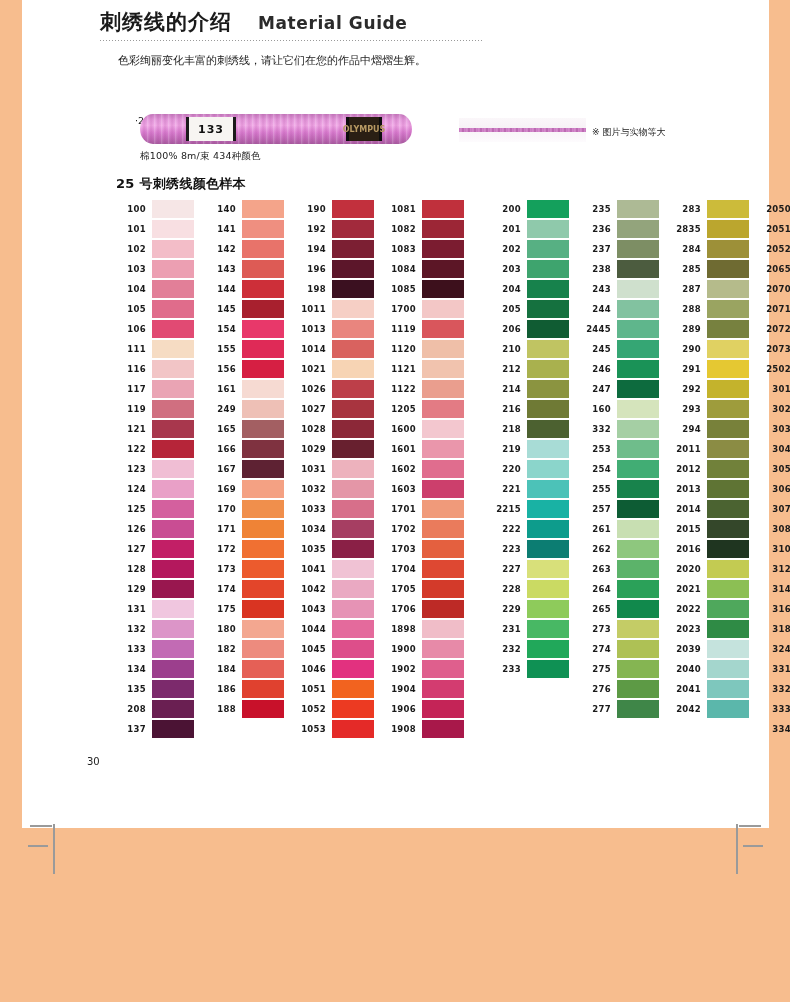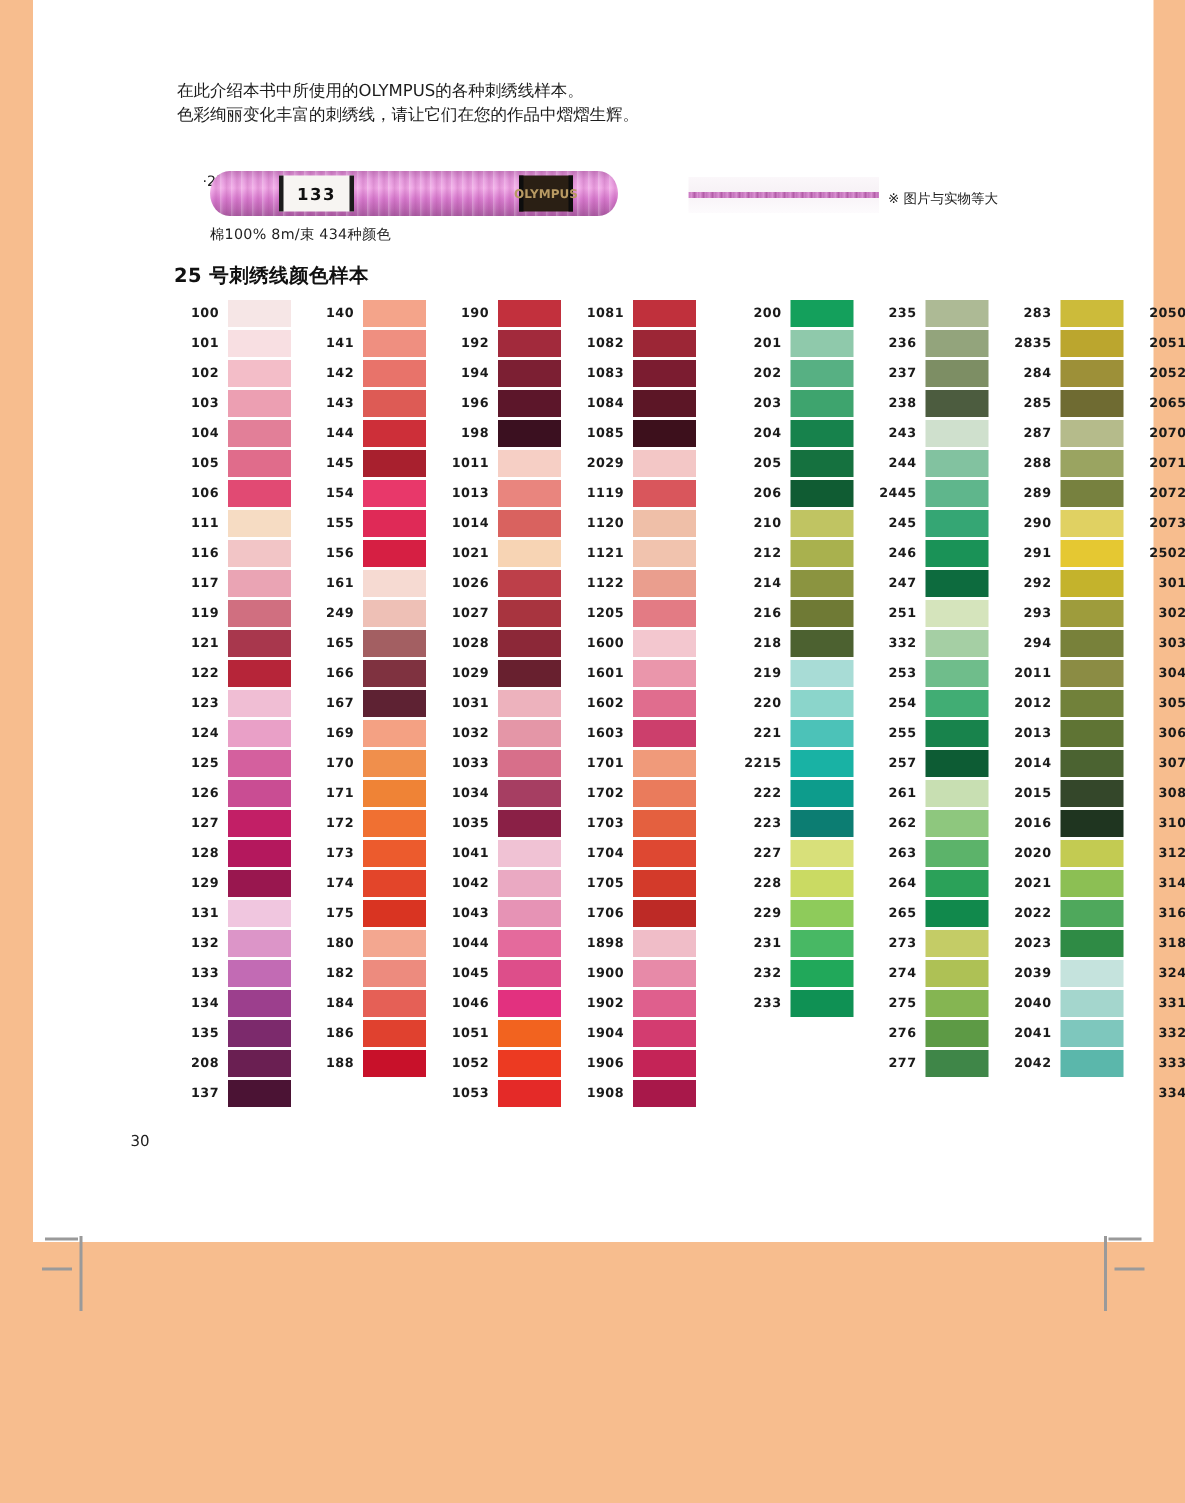--- a/index.html
+++ b/index.html
@@ -132,23 +132,29 @@
   .cl-h2 { left: 6px; top: 845px; width: 20px; height: 2px; }
   .cr-h { right: 8px; top: 825px; width: 22px; height: 2px; }
   .cr-v { right: 31px; top: 824px; width: 2px; height: 50px; }
   .cr-h2 { right: 6px; top: 845px; width: 20px; height: 2px; }
 </style>
 </head>
 <body>
 
 <div id="page">
 
+  <div class="hdr">
+    <div class="hdr-row">
+      <span class="hdr-cn">刺绣线的介绍</span>
+      <span class="hdr-en">Material Guide</span>
+    </div>
+    <div class="hdr-rule"></div>
+  </div>
 
   <div class="intro">
-    <div>在此介绍本书中所使用的OLYMPUS的各种刺绣线样本。</div>
     <div>色彩绚丽变化丰富的刺绣线，请让它们在您的作品中熠熠生辉。</div>
   </div>
 
   <div class="sample-cap">·25 号刺绣线</div>
 
   <div class="skein">
     <div class="skein-band left">
       <span class="skein-band-no">133</span>
     </div>
     <div class="skein-band right">
@@ -507,21 +513,21 @@
         </div>
         <div class="row">
           <span class="code">1084</span>
           <span class="sw" style="background: rgb(92, 22, 38);"></span>
         </div>
         <div class="row">
           <span class="code">1085</span>
           <span class="sw" style="background: rgb(61, 16, 28);"></span>
         </div>
         <div class="row">
-          <span class="code">2029</span>
+          <span class="code">1700</span>
           <span class="sw" style="background: rgb(243, 199, 198);"></span>
         </div>
         <div class="row">
           <span class="code">1119</span>
           <span class="sw" style="background: rgb(217, 86, 92);"></span>
         </div>
         <div class="row">
           <span class="code">1120</span>
           <span class="sw" style="background: rgb(239, 191, 168);"></span>
         </div>
@@ -735,21 +741,21 @@
         </div>
         <div class="row">
           <span class="code">246</span>
           <span class="sw" style="background: rgb(26, 146, 87);"></span>
         </div>
         <div class="row">
           <span class="code">247</span>
           <span class="sw" style="background: rgb(13, 107, 62);"></span>
         </div>
         <div class="row">
-          <span class="code">251</span>
+          <span class="code">160</span>
           <span class="sw" style="background: rgb(213, 228, 188);"></span>
         </div>
         <div class="row">
           <span class="code">332</span>
           <span class="sw" style="background: rgb(165, 207, 164);"></span>
         </div>
         <div class="row">
           <span class="code">253</span>
           <span class="sw" style="background: rgb(111, 189, 139);"></span>
         </div>

